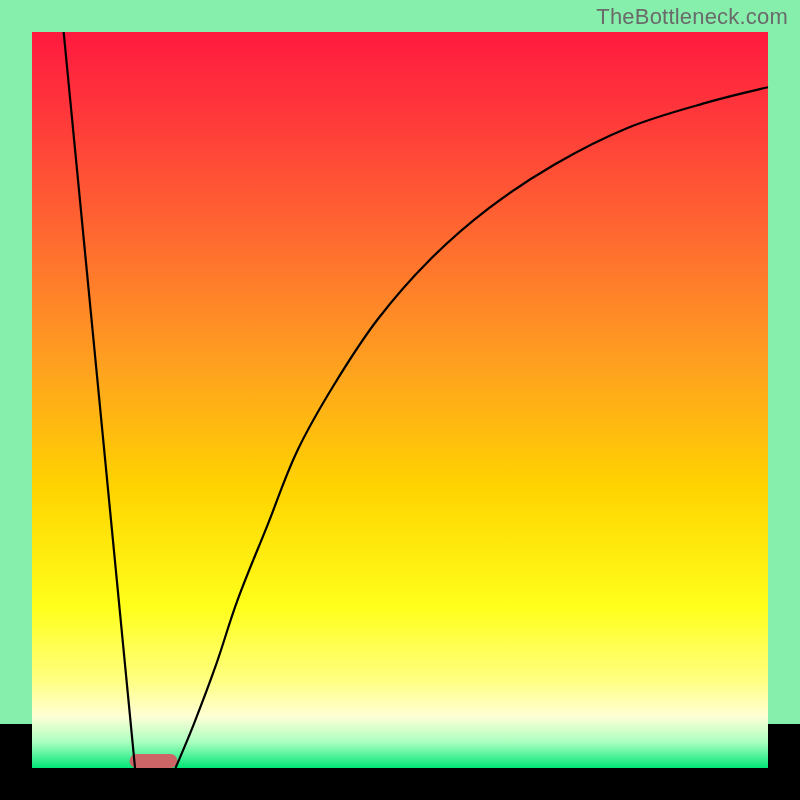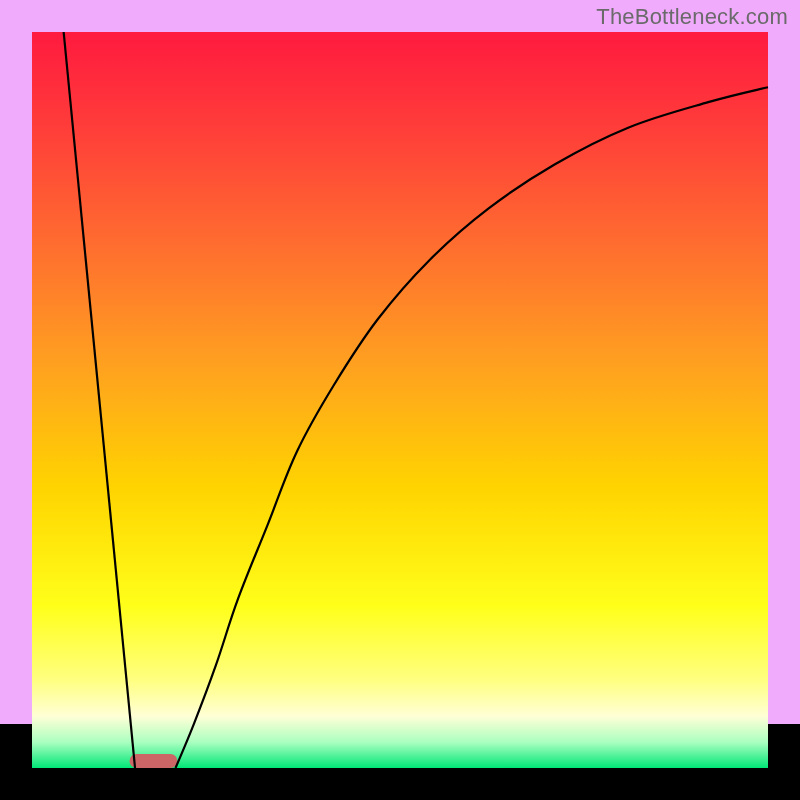--- a/index.html
+++ b/index.html
@@ -8,21 +8,21 @@
     width: 800px;
     height: 800px;
     overflow: hidden;
     background: #000;
     font-family: Arial, Helvetica, sans-serif;
   }
   .frame {
     position: relative;
     width: 800px;
     height: 724px;
-    background: #f0abfc;
+    background: #86efac;
   }
   .watermark {
     position: absolute;
     top: 4px;
     right: 12px;
     color: #6a6a6a;
     font-size: 22px;
     font-weight: 500;
     letter-spacing: 0.2px;
     z-index: 10;

